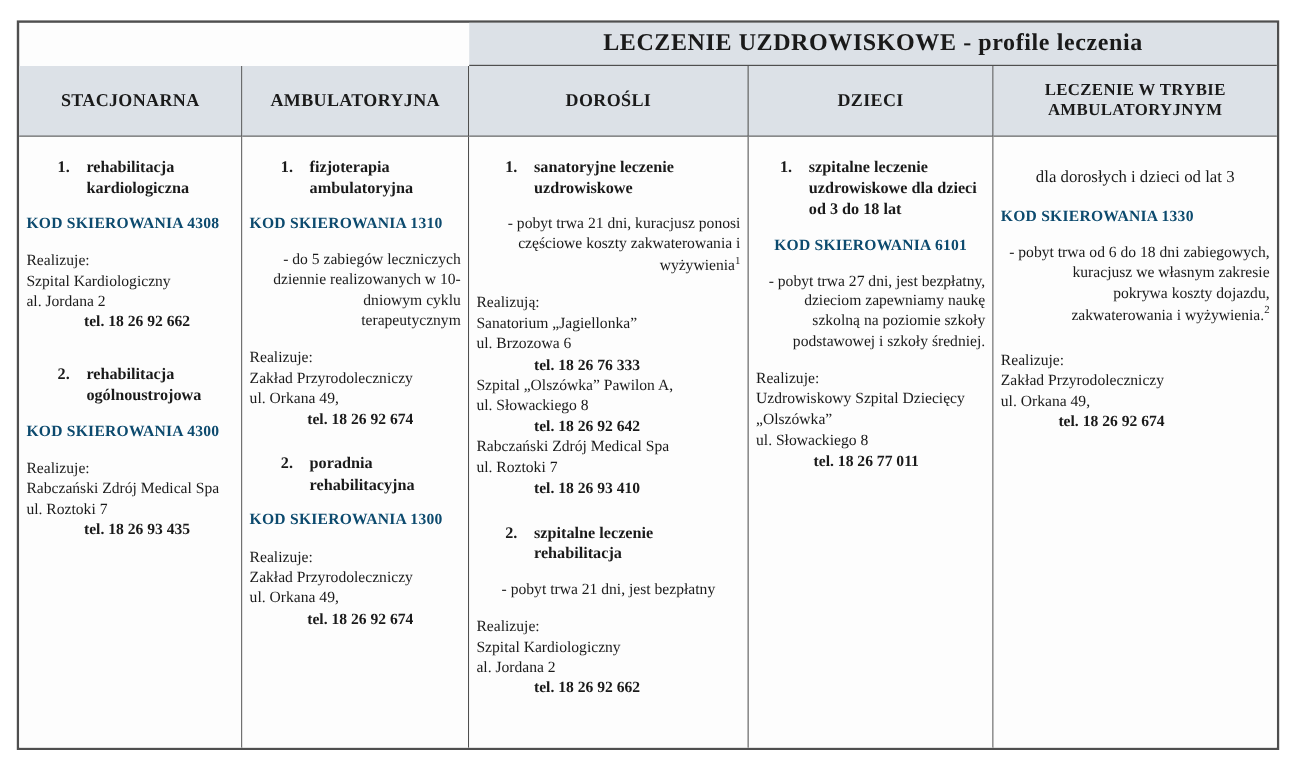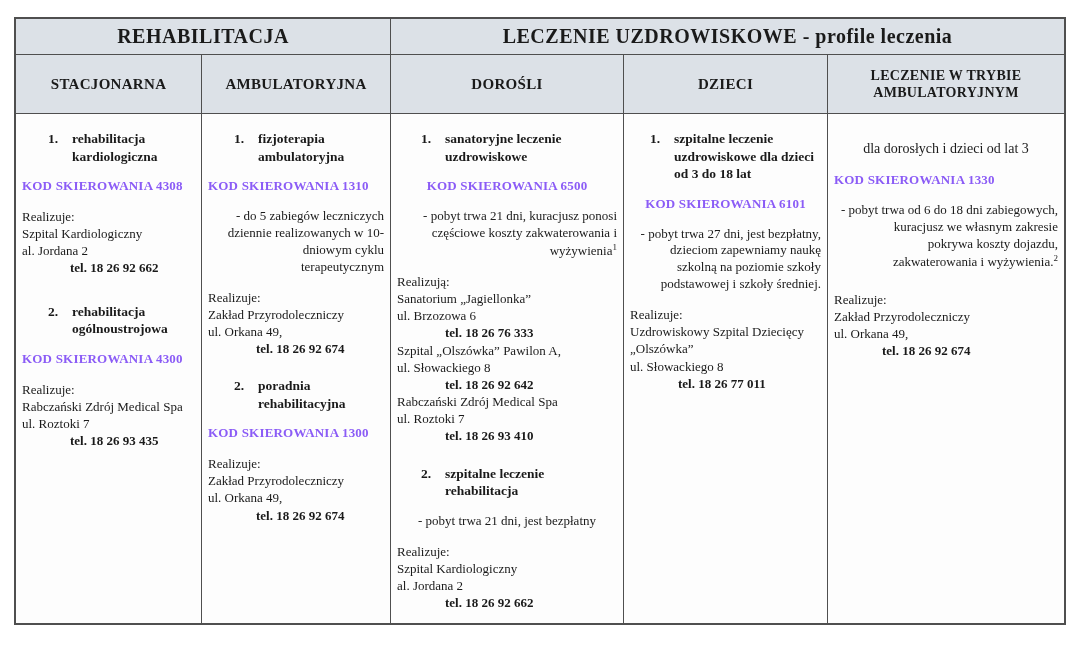--- a/index.html
+++ b/index.html
@@ -32,40 +32,37 @@
     padding:0 8px;
   }
   .ch.small { font-size:14px; }
   .bc { background:#fdfdfd; padding:16px 6px 0 6px; font-size:13px; line-height:1.3; }
   .num-title { display:flex; font-weight:bold; font-size:13.5px; margin-bottom:13px; }
   .num-title .num { flex:0 0 24px; text-align:left; }
   .ind1 .num-title { padding-left:26px; }
   .ind2 .num-title { padding-left:26px; }
   .ind3 .num-title { padding-left:24px; }
   .ind4 .num-title { padding-left:20px; }
-  .kod { font-weight:bold; color:#8b5cf6; font-size:13px; margin:13px 0; letter-spacing:.2px; }
+  .kod { font-weight:bold; color:#0c4a6e; font-size:13px; margin:13px 0; letter-spacing:.2px; }
   .kod.center { text-align:center; }
   .note { margin:13px 0; padding-left:16px; text-indent:-10px;text-align:right; }
   .note.center { text-align:center; padding-left:0; text-indent:0; }
   .real { margin-top:13px; }
   .real div { line-height:1.32; }
   .tel { font-weight:bold;margin-left:48px; }
   .gap-lg { margin-top:26px; }
   .gap-md { margin-top:20px; }
   .title-center { font-weight:normal; font-size:14px; text-align:center; margin:10px 0 14px 0; }
   sup { font-size:9px; }
 </style>
 </head>
 <body>
 
 <div class="table">
 
-  <div class="cell gh gh-rehab">
-    <span>REHABILITACJA</span>
-  </div>
   <div class="cell gh gh-uzdro last-col">
     <span>LECZENIE UZDROWISKOWE - profile leczenia</span>
   </div>
 
   <div class="cell ch">
     <span>STACJONARNA</span>
   </div>
   <div class="cell ch">
     <span>AMBULATORYJNA</span>
   </div>
@@ -137,21 +134,20 @@
       </div>
     </div>
   </div>
 
   <div class="cell bc last-row ind3">
     <div class="entry">
       <div class="num-title">
         <span class="num">1.</span>
         <span>sanatoryjne leczenie uzdrowiskowe</span>
       </div>
-      <div class="kod center">KOD SKIEROWANIA 6500</div>
       <div class="note">
         <span>- pobyt trwa 21 dni, kuracjusz ponosi częściowe koszty zakwaterowania i wyżywienia</span><sup>1</sup>
       </div>
       <div class="real">
         <div>Realizują:</div>
         <div>Sanatorium „Jagiellonka”</div>
         <div>ul. Brzozowa 6</div>
         <div class="tel">tel. 18 26 76 333</div>
         <div>Szpital „Olszówka” Pawilon A,</div>
         <div>ul. Słowackiego 8</div>

